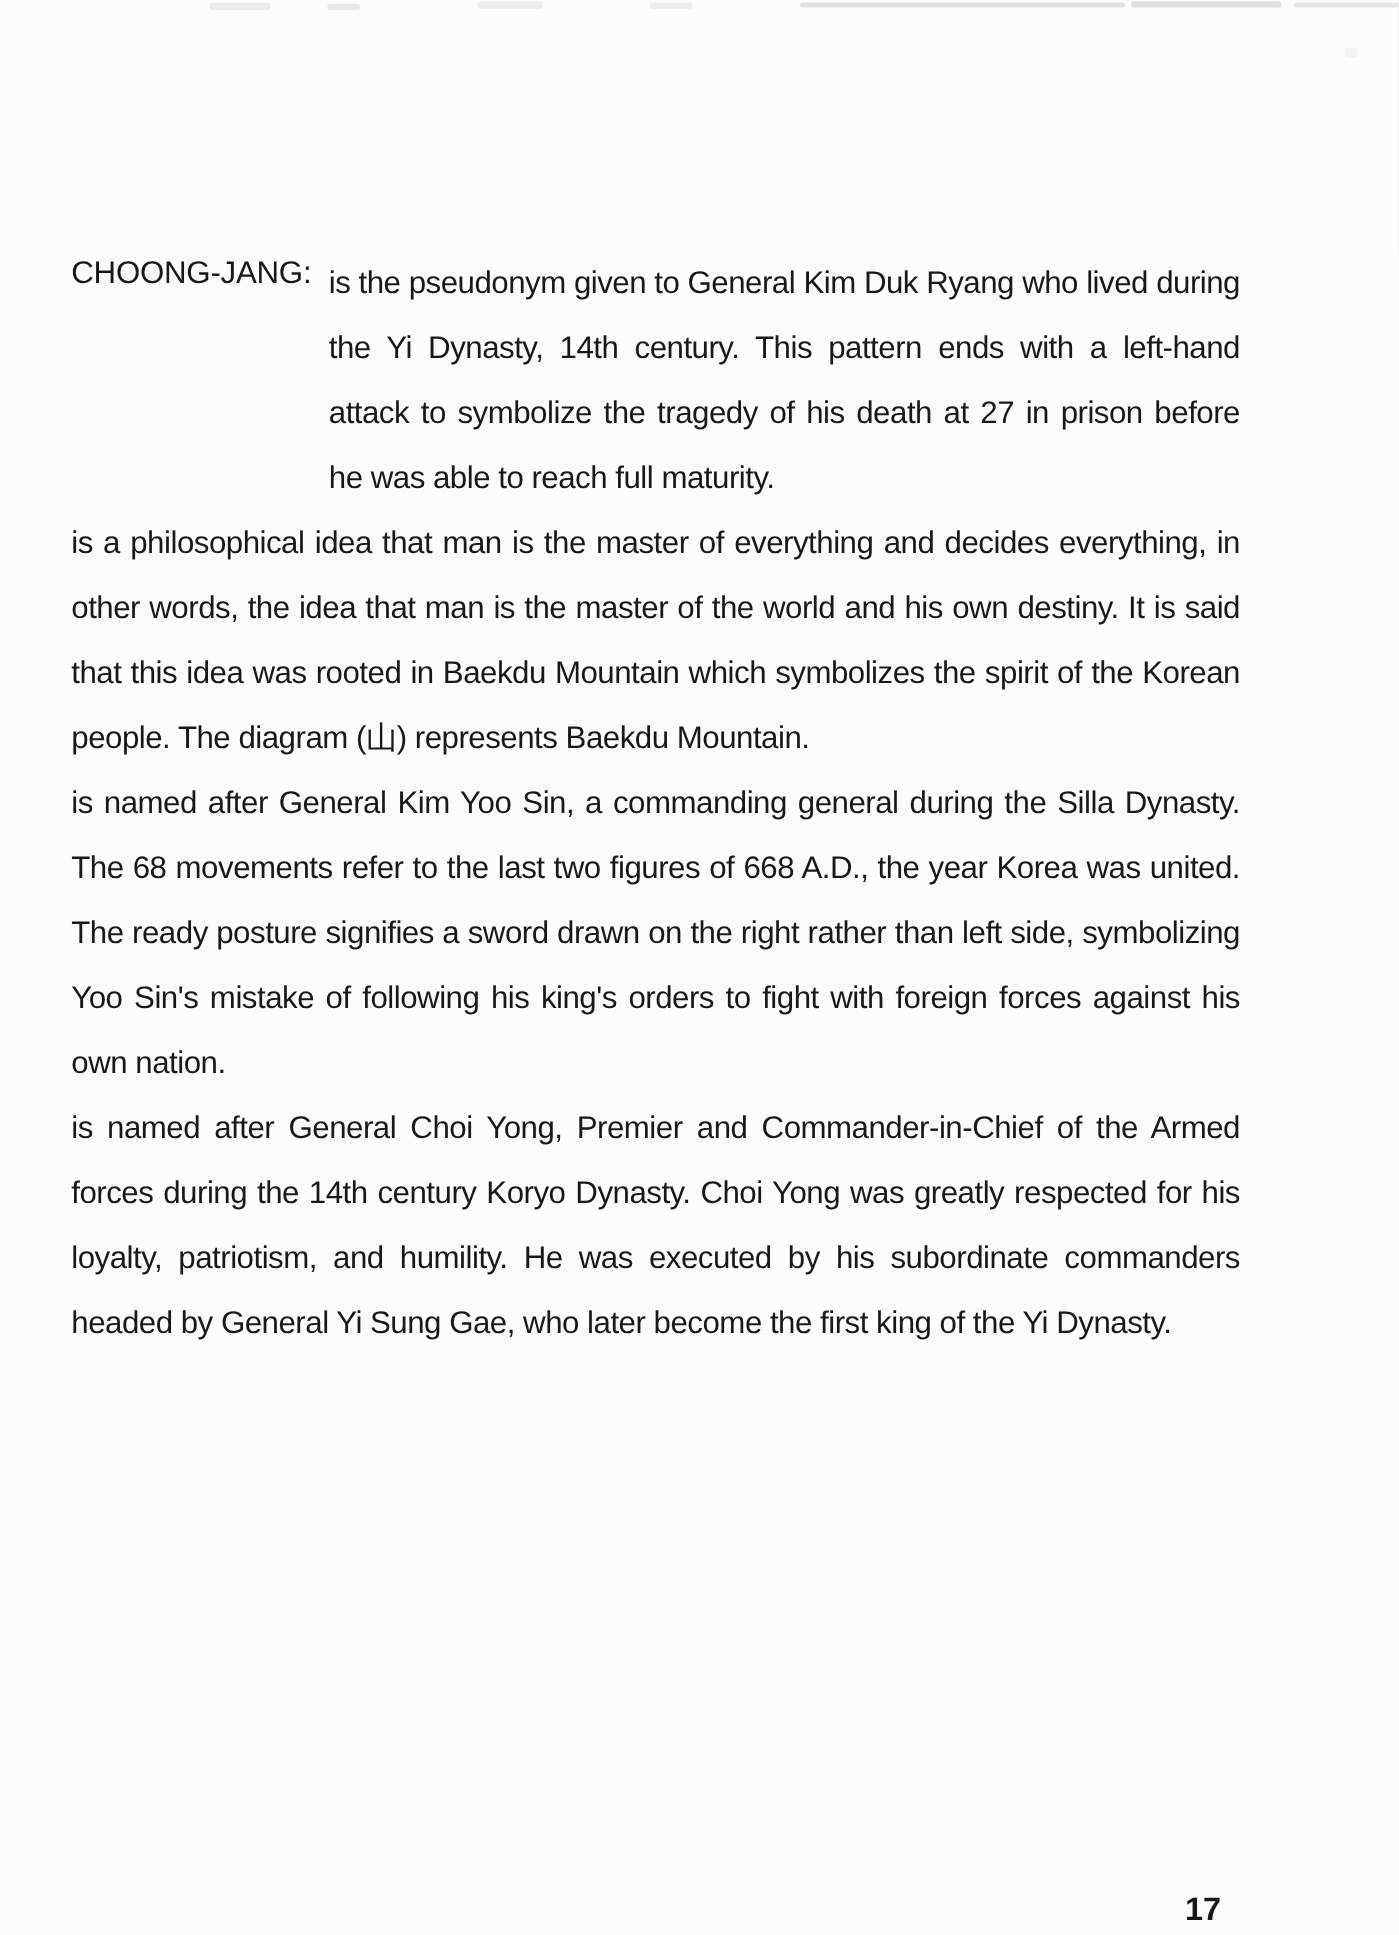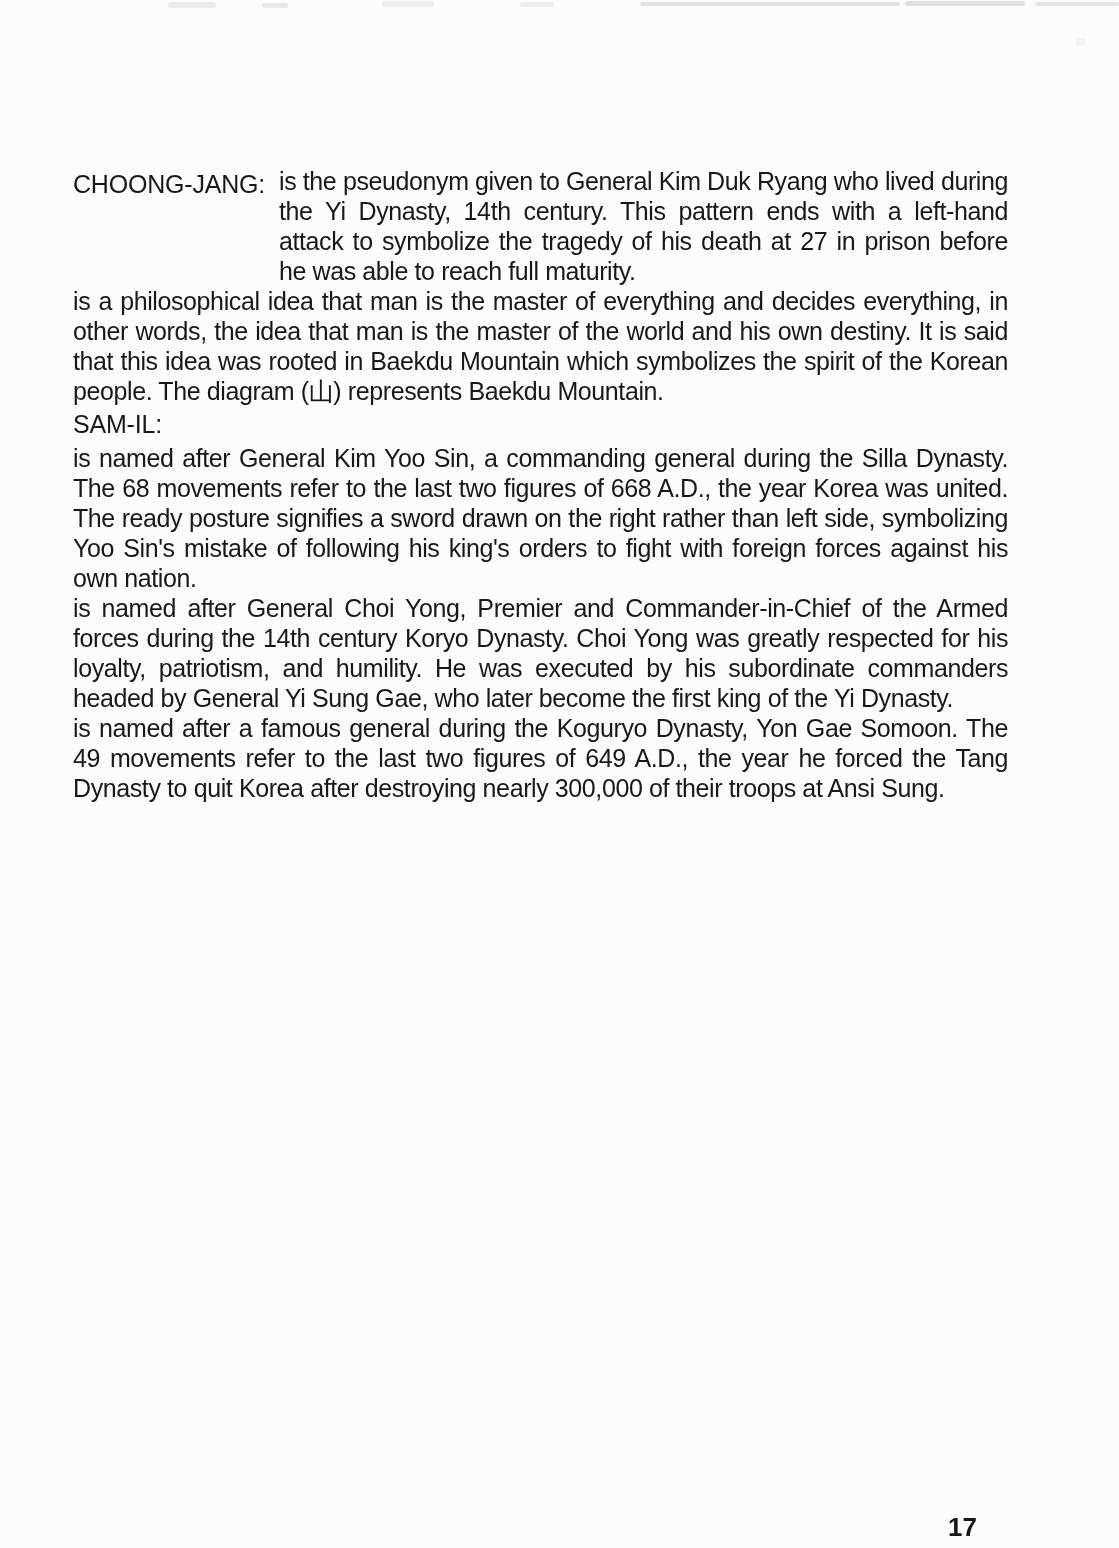--- a/index.html
+++ b/index.html
@@ -27,41 +27,40 @@
   .a3 { left: 382px; top: 1px;  width: 52px;  height: 6px; opacity: .12; }
   .a4 { left: 520px; top: 2px;  width: 34px;  height: 5px; opacity: .13; }
   .a5 { left: 640px; top: 2px;  width: 260px; height: 4px; opacity: .22; }
   .a6 { left: 905px; top: 1px;  width: 120px; height: 5px; opacity: .26; }
   .a7 { left: 1035px; top: 2px; width: 84px;  height: 4px; opacity: .20; }
   .a8 { left: 1076px; top: 38px; width: 10px; height: 8px; opacity: .07; }
 
   .content {
     position: absolute;
     left: 57px;
-    top: 166px;
+    top: 200px;
     width: 935px;
-    margin-left: 16px;
   }
   .entry {
     display: flex;
     align-items: flex-start;
   }
   .term {
     flex: 0 0 206px;
     white-space: nowrap;
     font-size: 25px;
     line-height: 37.4px;
     letter-spacing: -0.2px;
   }
   .def {
     flex: 1 1 auto;
     min-width: 0;
     text-align: justify;
     font-size: 25px;
-    line-height: 30px;
+    line-height: 52px;
     letter-spacing: -0.4px;
   }
   .page-number {
     position: absolute;
     left: 948px;
     top: 1512px;
     font-size: 26px;
     font-weight: bold;
     letter-spacing: 0px;
   }
@@ -85,32 +84,30 @@
     <div class="entry">
       <div class="term">CHOONG-JANG:</div>
       <div class="def">is the pseudonym given to General Kim Duk Ryang who lived during the Yi Dynasty, 14th century. This pattern ends with a left-hand attack to symbolize the tragedy of his death at 27 in prison before he was able to reach full maturity.</div>
     </div>
 
     <div class="entry">
       <div class="def">is a philosophical idea that man is the master of everything and decides everything, in other words, the idea that man is the master of the world and his own destiny. It is said that this idea was rooted in Baekdu Mountain which symbolizes the spirit of the Korean people. The diagram (山) represents Baekdu Mountain.</div>
     </div>
 
     <div class="entry">
-      <div class="term">SAM-IL:</div>
     </div>
 
     <div class="entry">
       <div class="def">is named after General Kim Yoo Sin, a commanding general during the Silla Dynasty. The 68 movements refer to the last two figures of 668 A.D., the year Korea was united. The ready posture signifies a sword drawn on the right rather than left side, symbolizing Yoo Sin's mistake of following his king's orders to fight with foreign forces against his own nation.</div>
     </div>
 
     <div class="entry">
       <div class="def">is named after General Choi Yong, Premier and Commander-in-Chief of the Armed forces during the 14th century Koryo Dynasty. Choi Yong was greatly respected for his loyalty, patriotism, and humility. He was executed by his subordinate commanders headed by General Yi Sung Gae, who later become the first king of the Yi Dynasty.</div>
     </div>
 
     <div class="entry">
-      <div class="def">is named after a famous general during the Koguryo Dynasty, Yon Gae Somoon. The 49 movements refer to the last two figures of 649 A.D., the year he forced the Tang Dynasty to quit Korea after destroying nearly 300,000 of their troops at Ansi Sung.</div>
     </div>
 
   </div>
 
   <div class="page-number">17</div>
 
 </div>
 
 </body></html>

